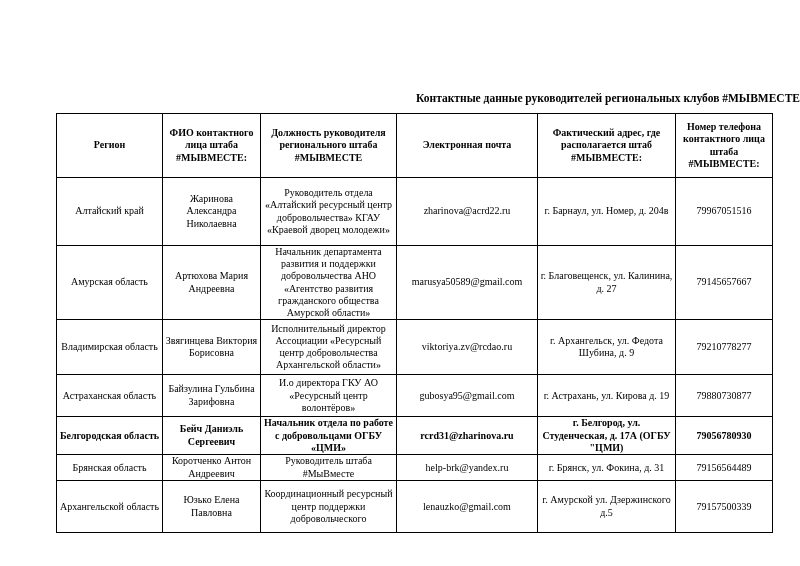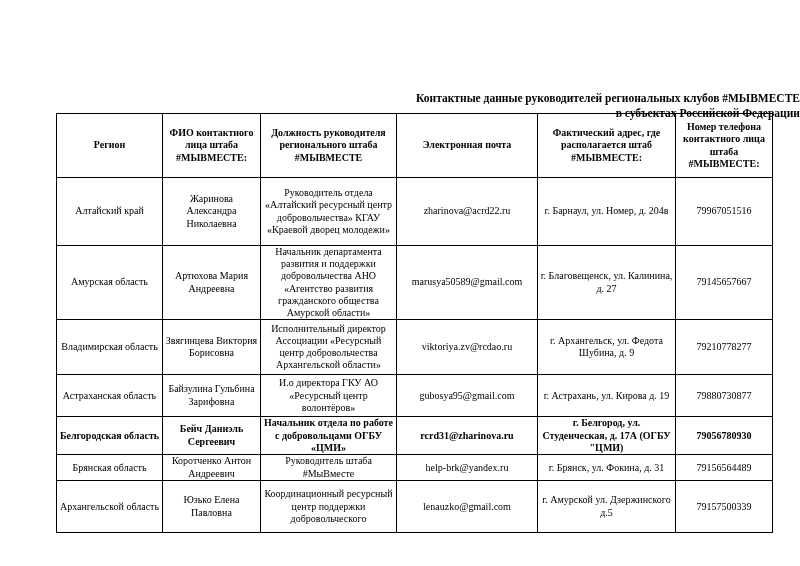--- a/index.html
+++ b/index.html
@@ -60,21 +60,20 @@
   tbody tr:nth-child(4)    { height: 42px; }
   tbody tr:nth-child(5)    { height: 38px; font-weight: bold; }
   tbody tr:nth-child(6)    { height: 26px; }
   tbody tr:nth-child(7)    { height: 52px; }
 </style>
 </head>
 <body>
 
 <div class="doc-title">
   <div>Контактные данные руководителей региональных клубов #МЫВМЕСТЕ</div>
-  <div>в субъектах Российской Федерации</div>
 </div>
 
 <table class="contacts">
   <colgroup>
     <col class="c-region">
     <col class="c-fio">
     <col class="c-pos">
     <col class="c-email">
     <col class="c-addr">
     <col class="c-phone">

